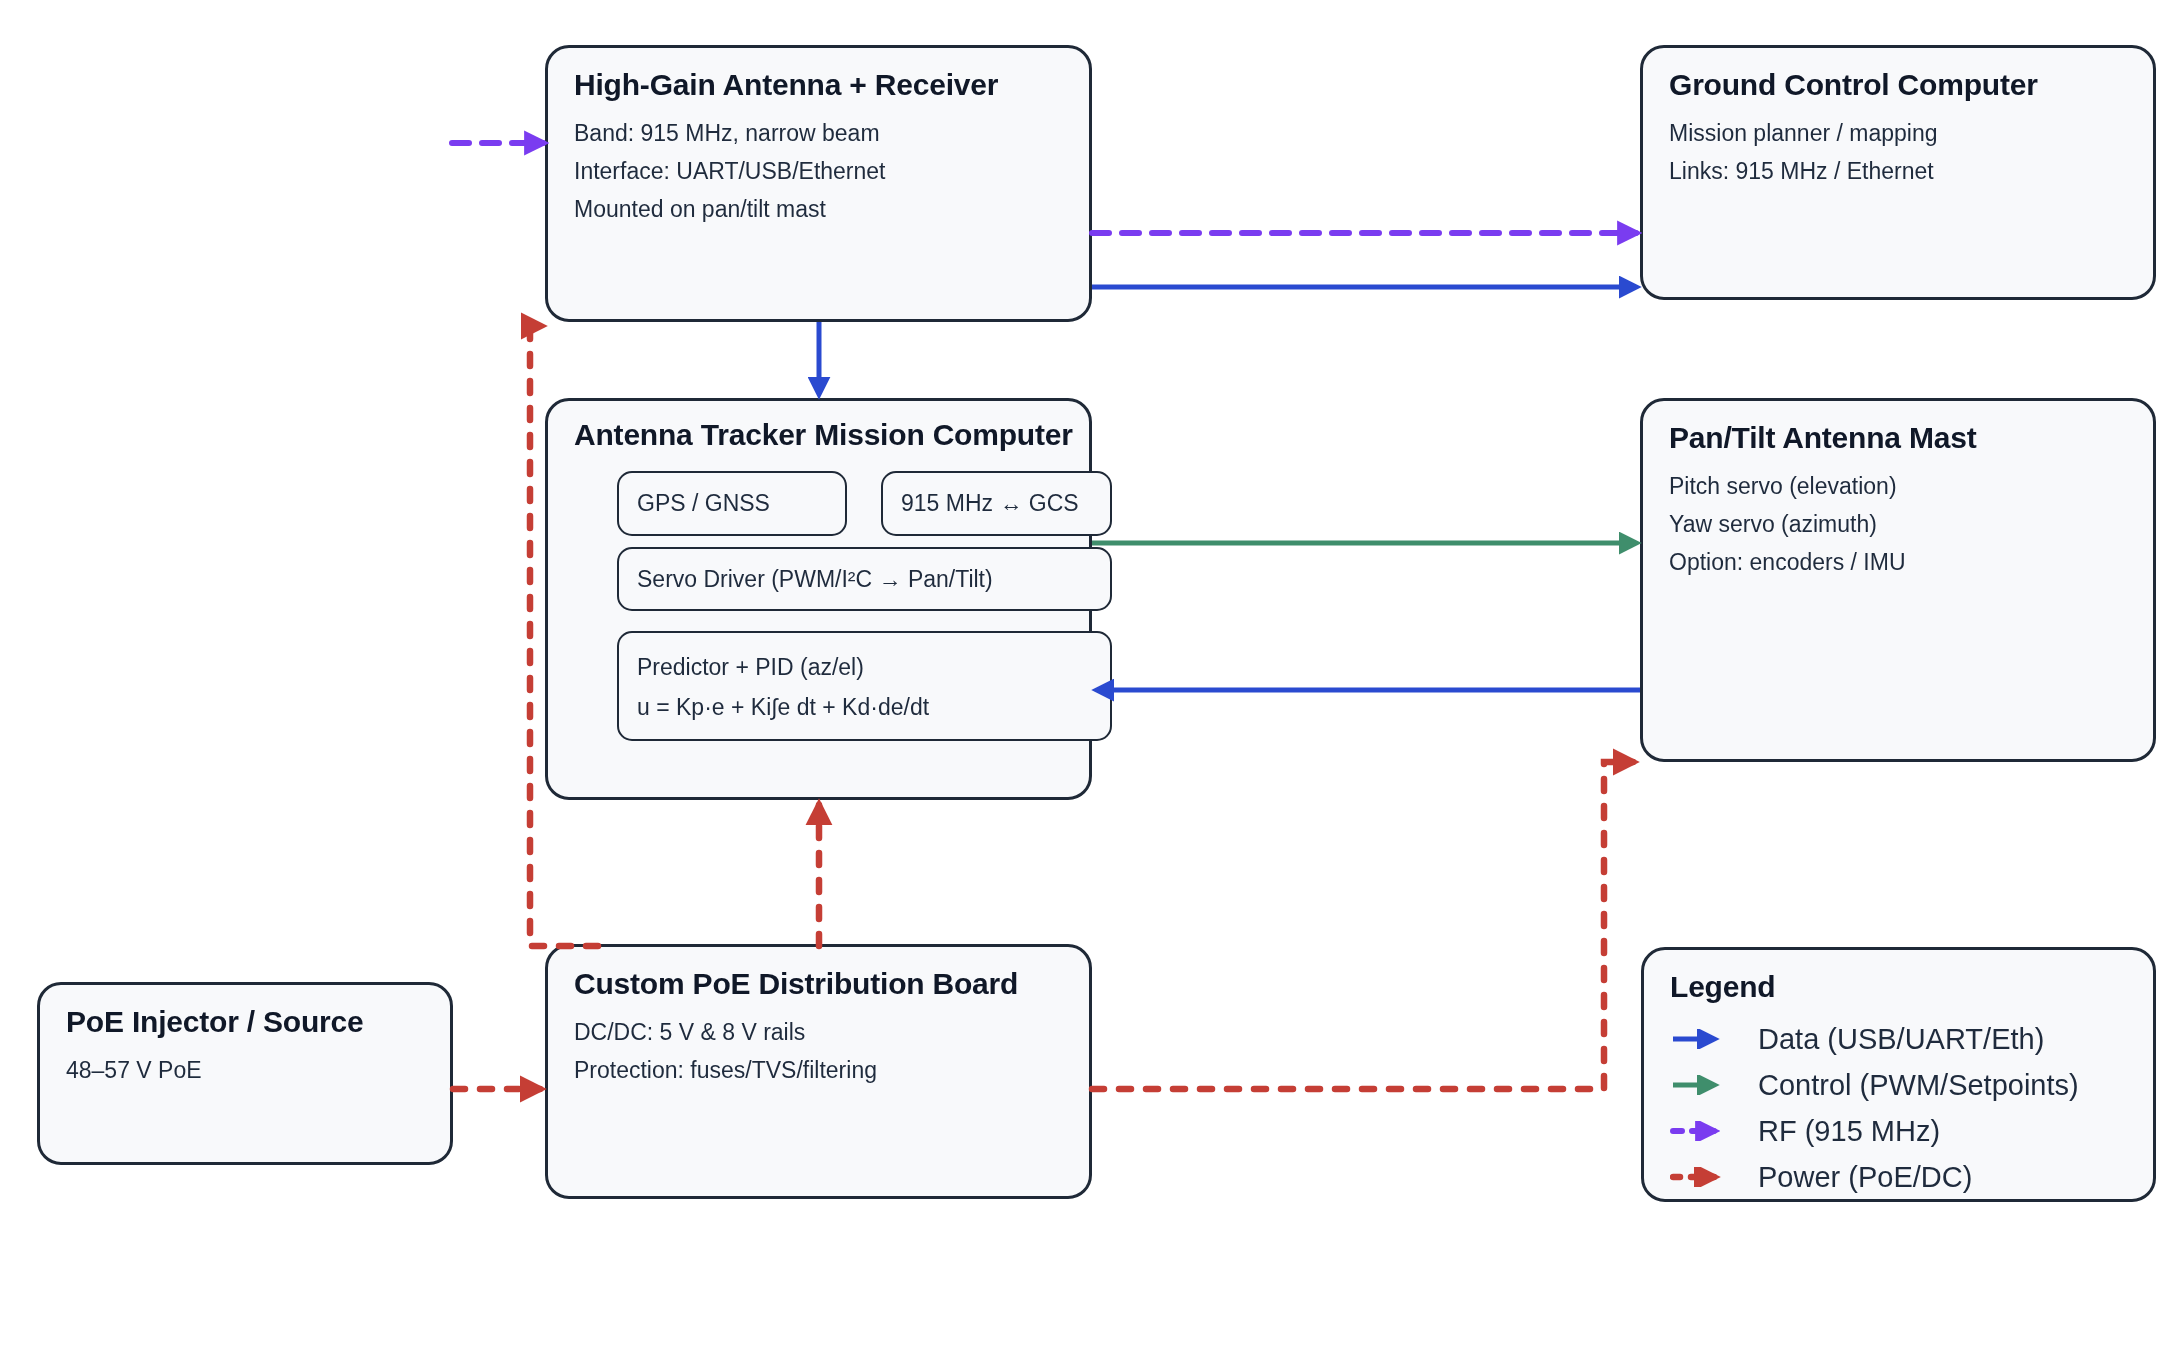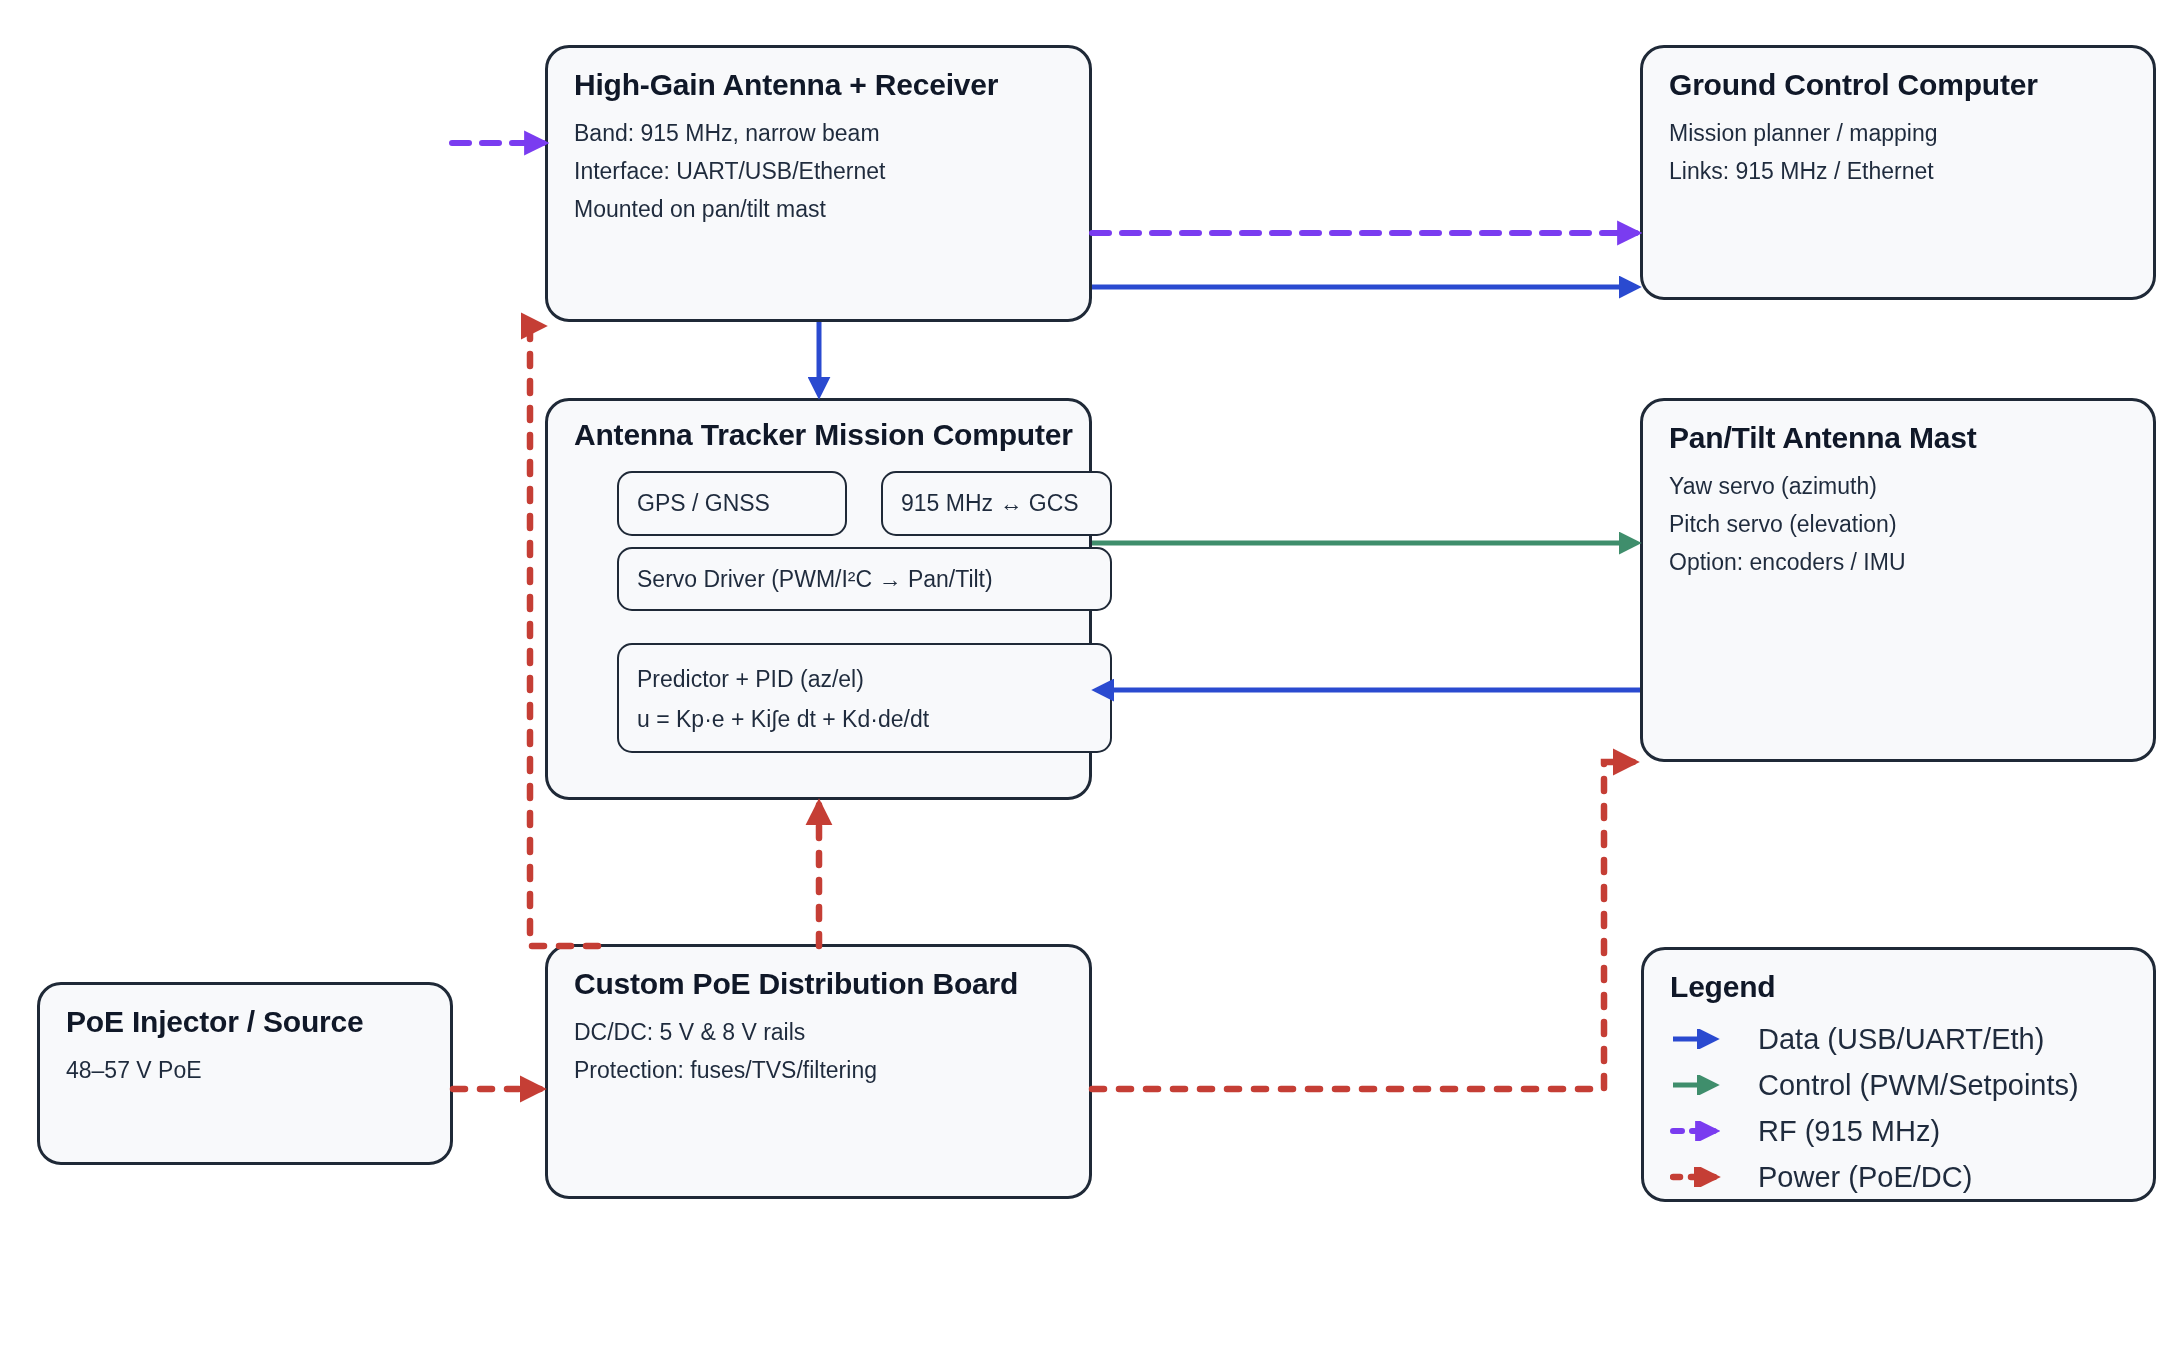--- a/index.html
+++ b/index.html
@@ -40,21 +40,21 @@
   
   .chip{
     position:absolute;box-sizing:border-box;border:2.5px solid var(--c-border);
     border-radius:15px;background:var(--c-boxbg);
     font-size:23px;color:var(--c-text);display:flex;align-items:center;
     padding:0 18px;white-space:nowrap;margin-left:44px;
   }
   #chip-gps{left:25px;top:70px;width:230px;height:65px;}
   #chip-rflink{left:289px;top:70px;width:231px;height:65px;}
   #chip-servo{left:25px;top:146px;width:495px;height:64px;}
-  #chip-predictor{left:25px;top:242px;width:495px;height:110px;display:block;padding-top:14px;}
+  #chip-predictor{left:25px;top:230px;width:495px;height:110px;display:block;padding-top:14px;}
   #chip-predictor .node-line{line-height:40px;}
 
   
   .legend-row{display:flex;align-items:center;gap:24px;height:46px;}
   .legend-rows{margin-top:10px;}
   .legend-sample{width:64px;height:20px;flex:0 0 auto;}
   .legend-sample .conn-rf{stroke-dasharray:9 10;}
   .legend-sample .conn-power{stroke-dasharray:7 11;}
   .legend-label{font-size:29px;color:var(--c-text);white-space:nowrap;}
 </style>
@@ -116,22 +116,22 @@
       <span>Servo Driver (PWM/I²C → Pan/Tilt)</span>
     </div>
     <div class="chip" id="chip-predictor">
       <div class="node-line">Predictor + PID (az/el)</div>
       <div class="node-line">u = Kp·e + Ki∫e dt + Kd·de/dt</div>
     </div>
   </div>
 
   <div class="node" id="node-mast">
     <div class="node-title">Pan/Tilt Antenna Mast</div>
+    <div class="node-line">Pitch servo (elevation)</div>
     <div class="node-line">Yaw servo (azimuth)</div>
-    <div class="node-line">Pitch servo (elevation)</div>
     <div class="node-line">Option: encoders / IMU</div>
   </div>
 
   <div class="node" id="node-injector">
     <div class="node-title">PoE Injector / Source</div>
     <div class="node-line">48–57 V PoE</div>
   </div>
 
   <div class="node" id="node-board">
     <div class="node-title">Custom PoE Distribution Board</div>

